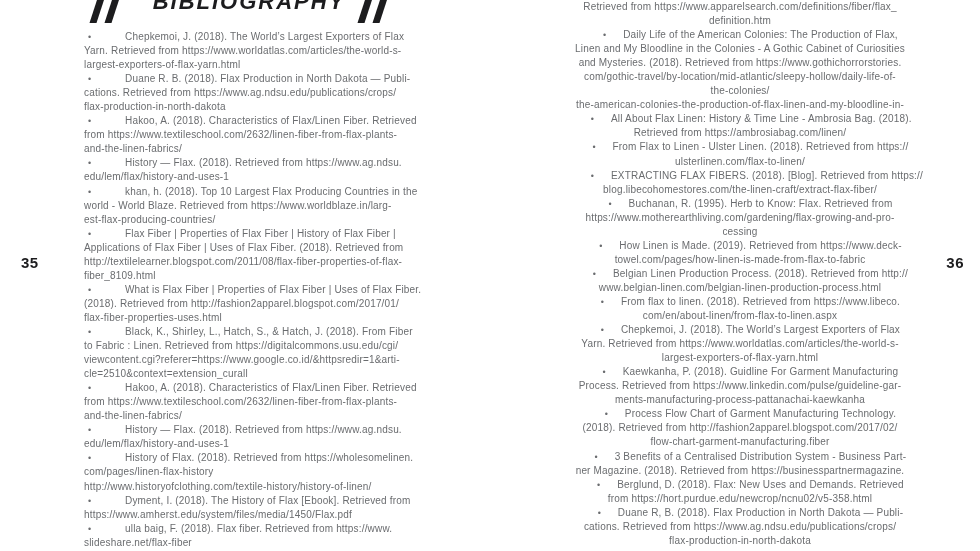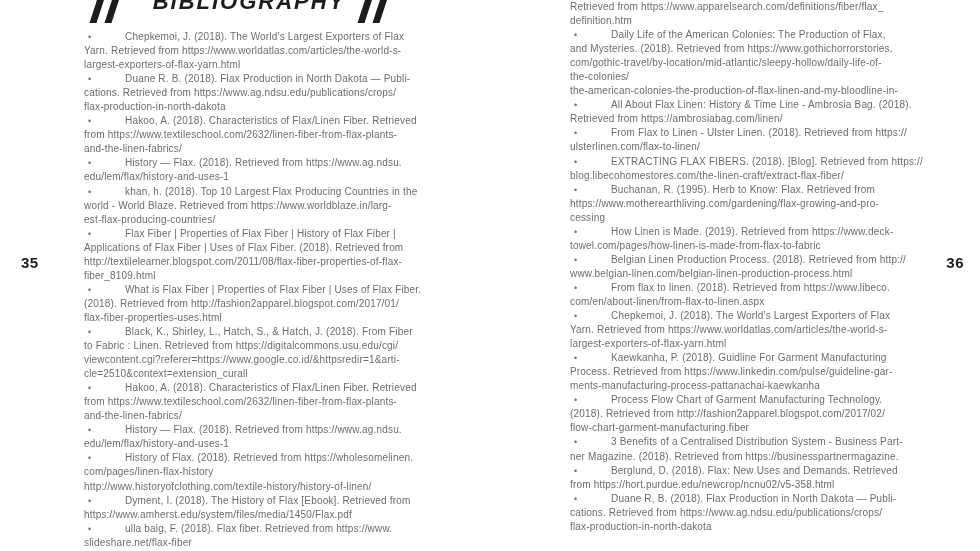--- a/index.html
+++ b/index.html
@@ -8,21 +8,21 @@
     position:relative;
     width:980px; height:551px;
     overflow:hidden;
     background:#ffffff;
     font-family:"Liberation Sans", sans-serif;
   }
   .page {
     position:absolute; top:0; width:490px; height:551px;
   }
   .page-left { left:4px; }
-  .page-right { left:490px; }
+  .page-right { left:490px;text-align:center; }
 
   
   .title-wrap {
     position:absolute; left:80px; top:-9px; width:330px;
     text-align:center;
   }
   .page-title {
     font-size:22px; line-height:22px;
     font-weight:bold; font-style:italic;
     letter-spacing:2px;
@@ -215,20 +215,23 @@
     <div class="line">
           <span class="line-text">Retrieved from https://www.apparelsearch.com/definitions/fiber/flax_</span>
         </div>
         <div class="line">
           <span class="line-text">definition.htm</span>
         </div>
         <div class="line has-bullet">
           <span class="bullet">•</span><span class="line-text">Daily Life of the American Colonies: The Production of Flax,</span>
         </div>
         <div class="line">
+          <span class="line-text">Linen and My Bloodline in the Colonies - A Gothic Cabinet of Curiosities</span>
+        </div>
+        <div class="line">
           <span class="line-text">and Mysteries. (2018). Retrieved from https://www.gothichorrorstories.</span>
         </div>
         <div class="line">
           <span class="line-text">com/gothic-travel/by-location/mid-atlantic/sleepy-hollow/daily-life-of-</span>
         </div>
         <div class="line">
           <span class="line-text">the-colonies/</span>
         </div>
         <div class="line">
           <span class="line-text">the-american-colonies-the-production-of-flax-linen-and-my-bloodline-in-</span>

